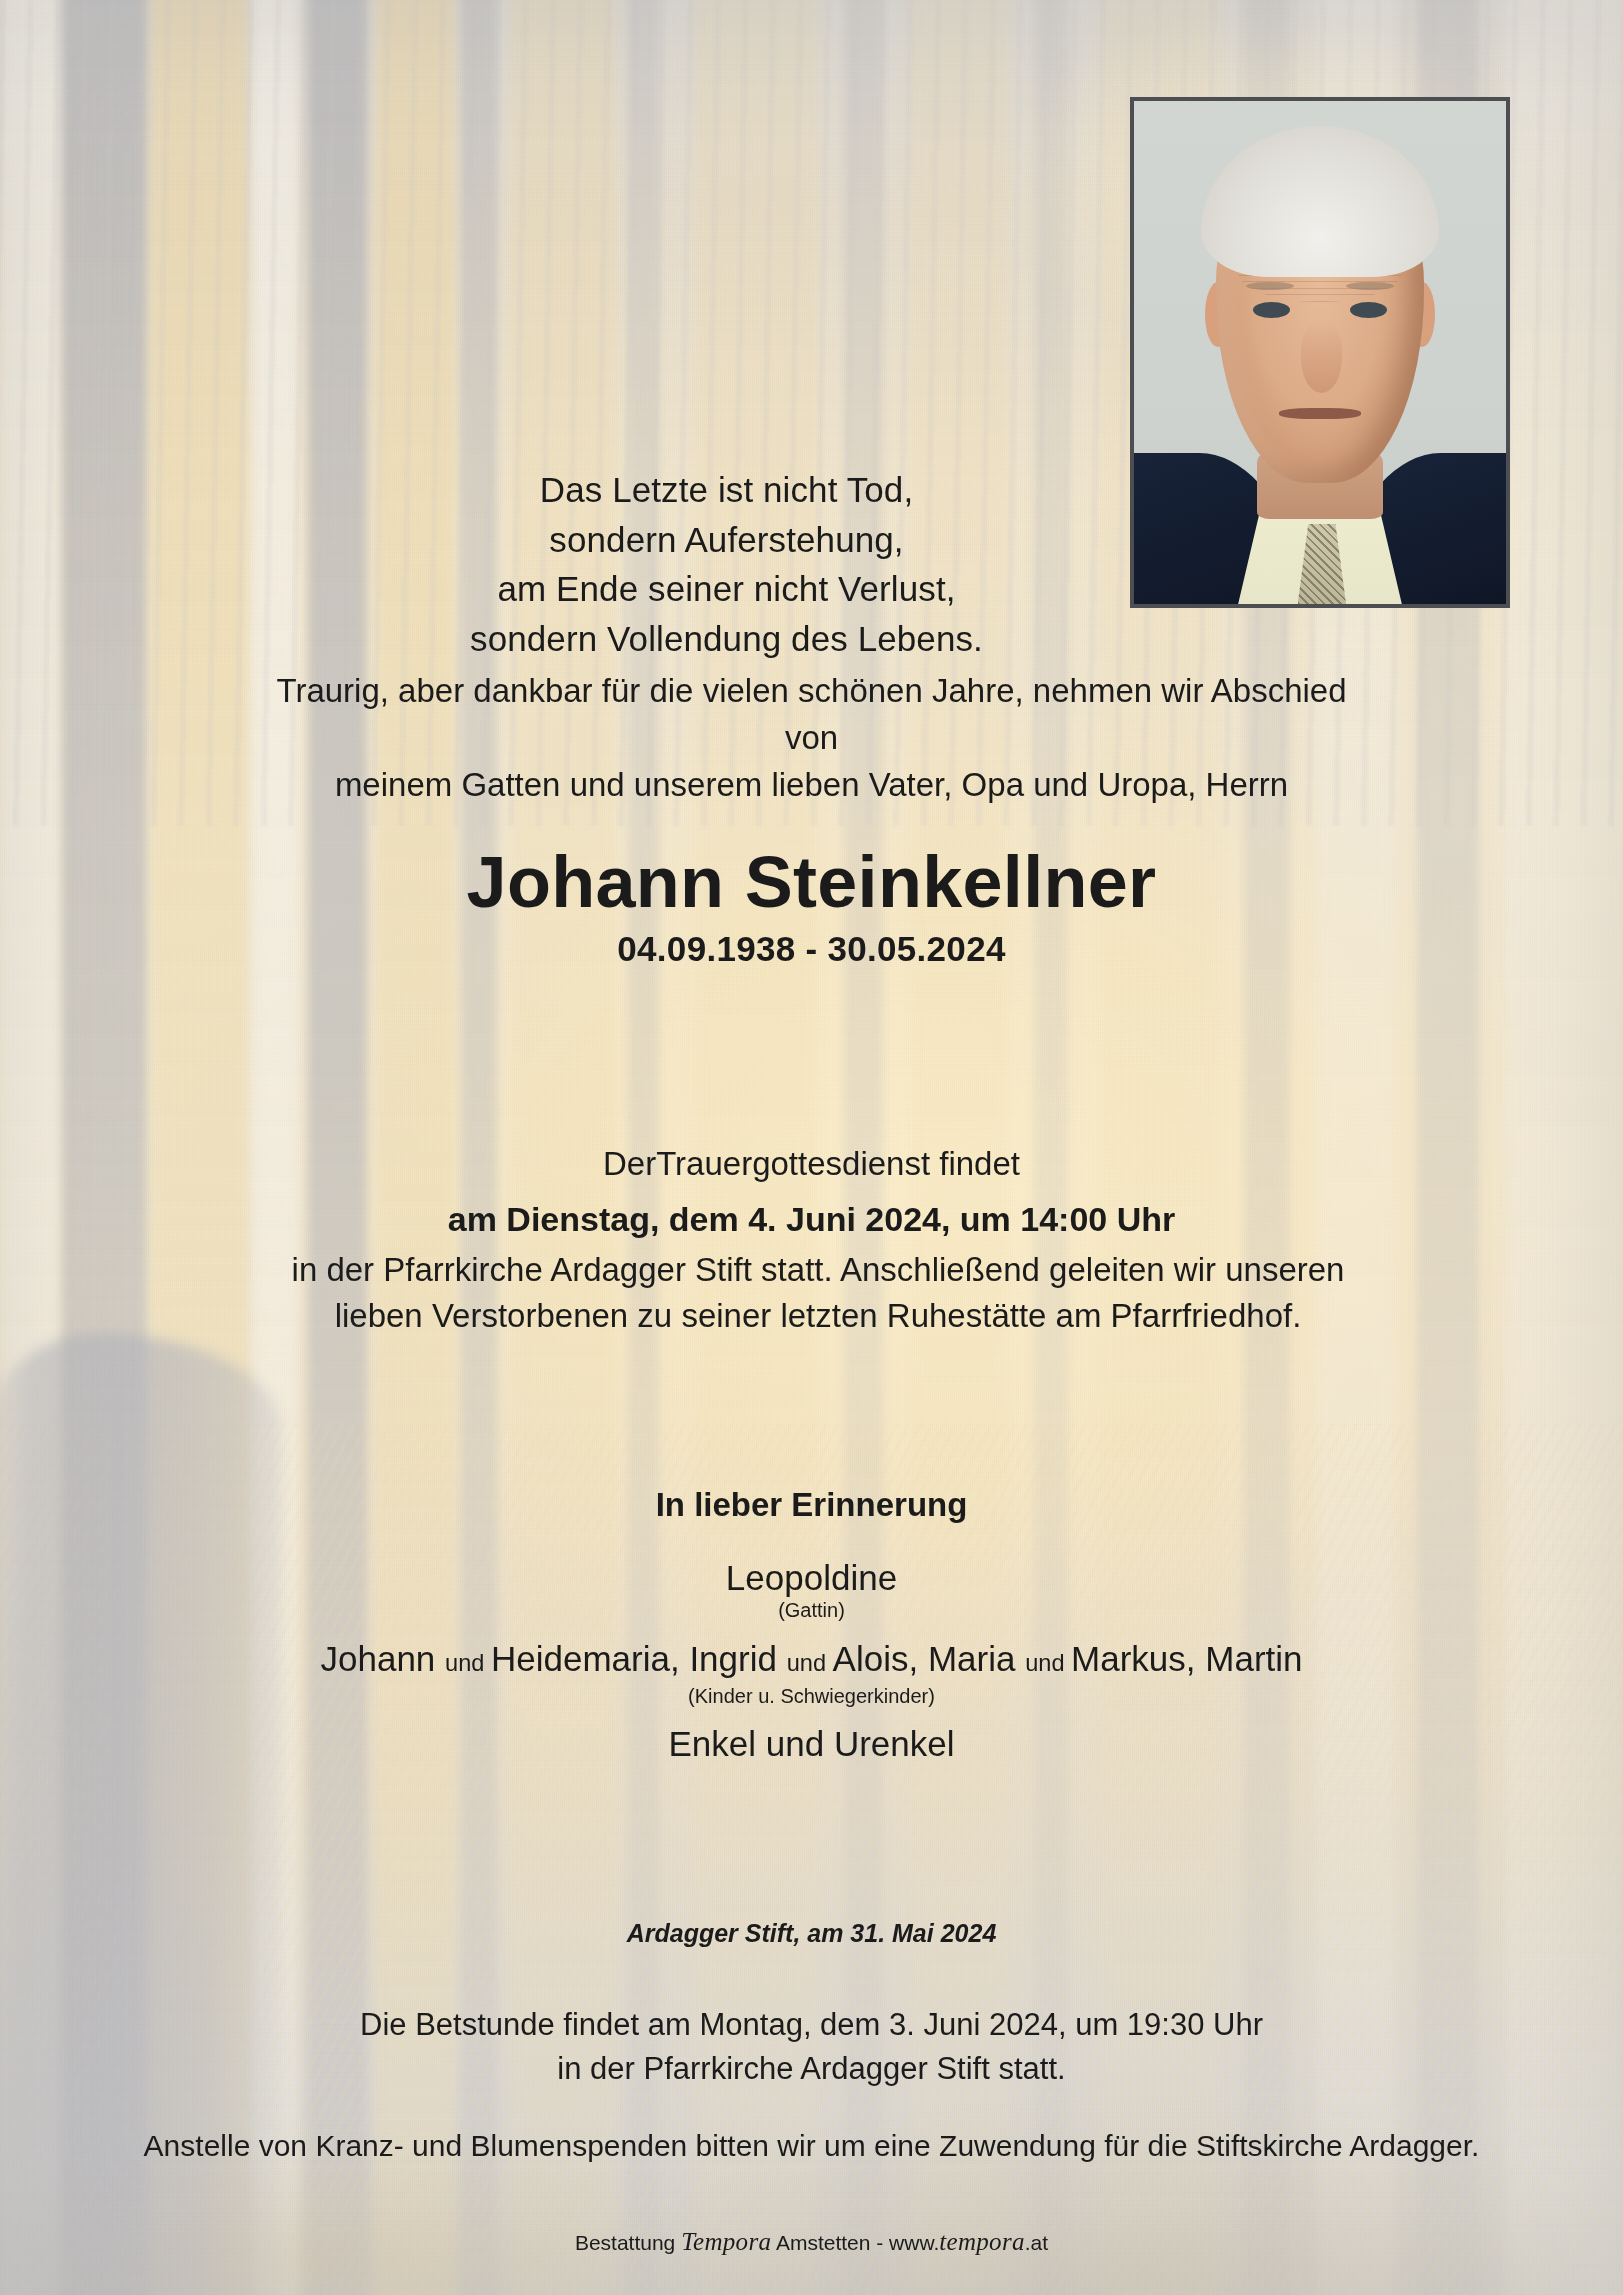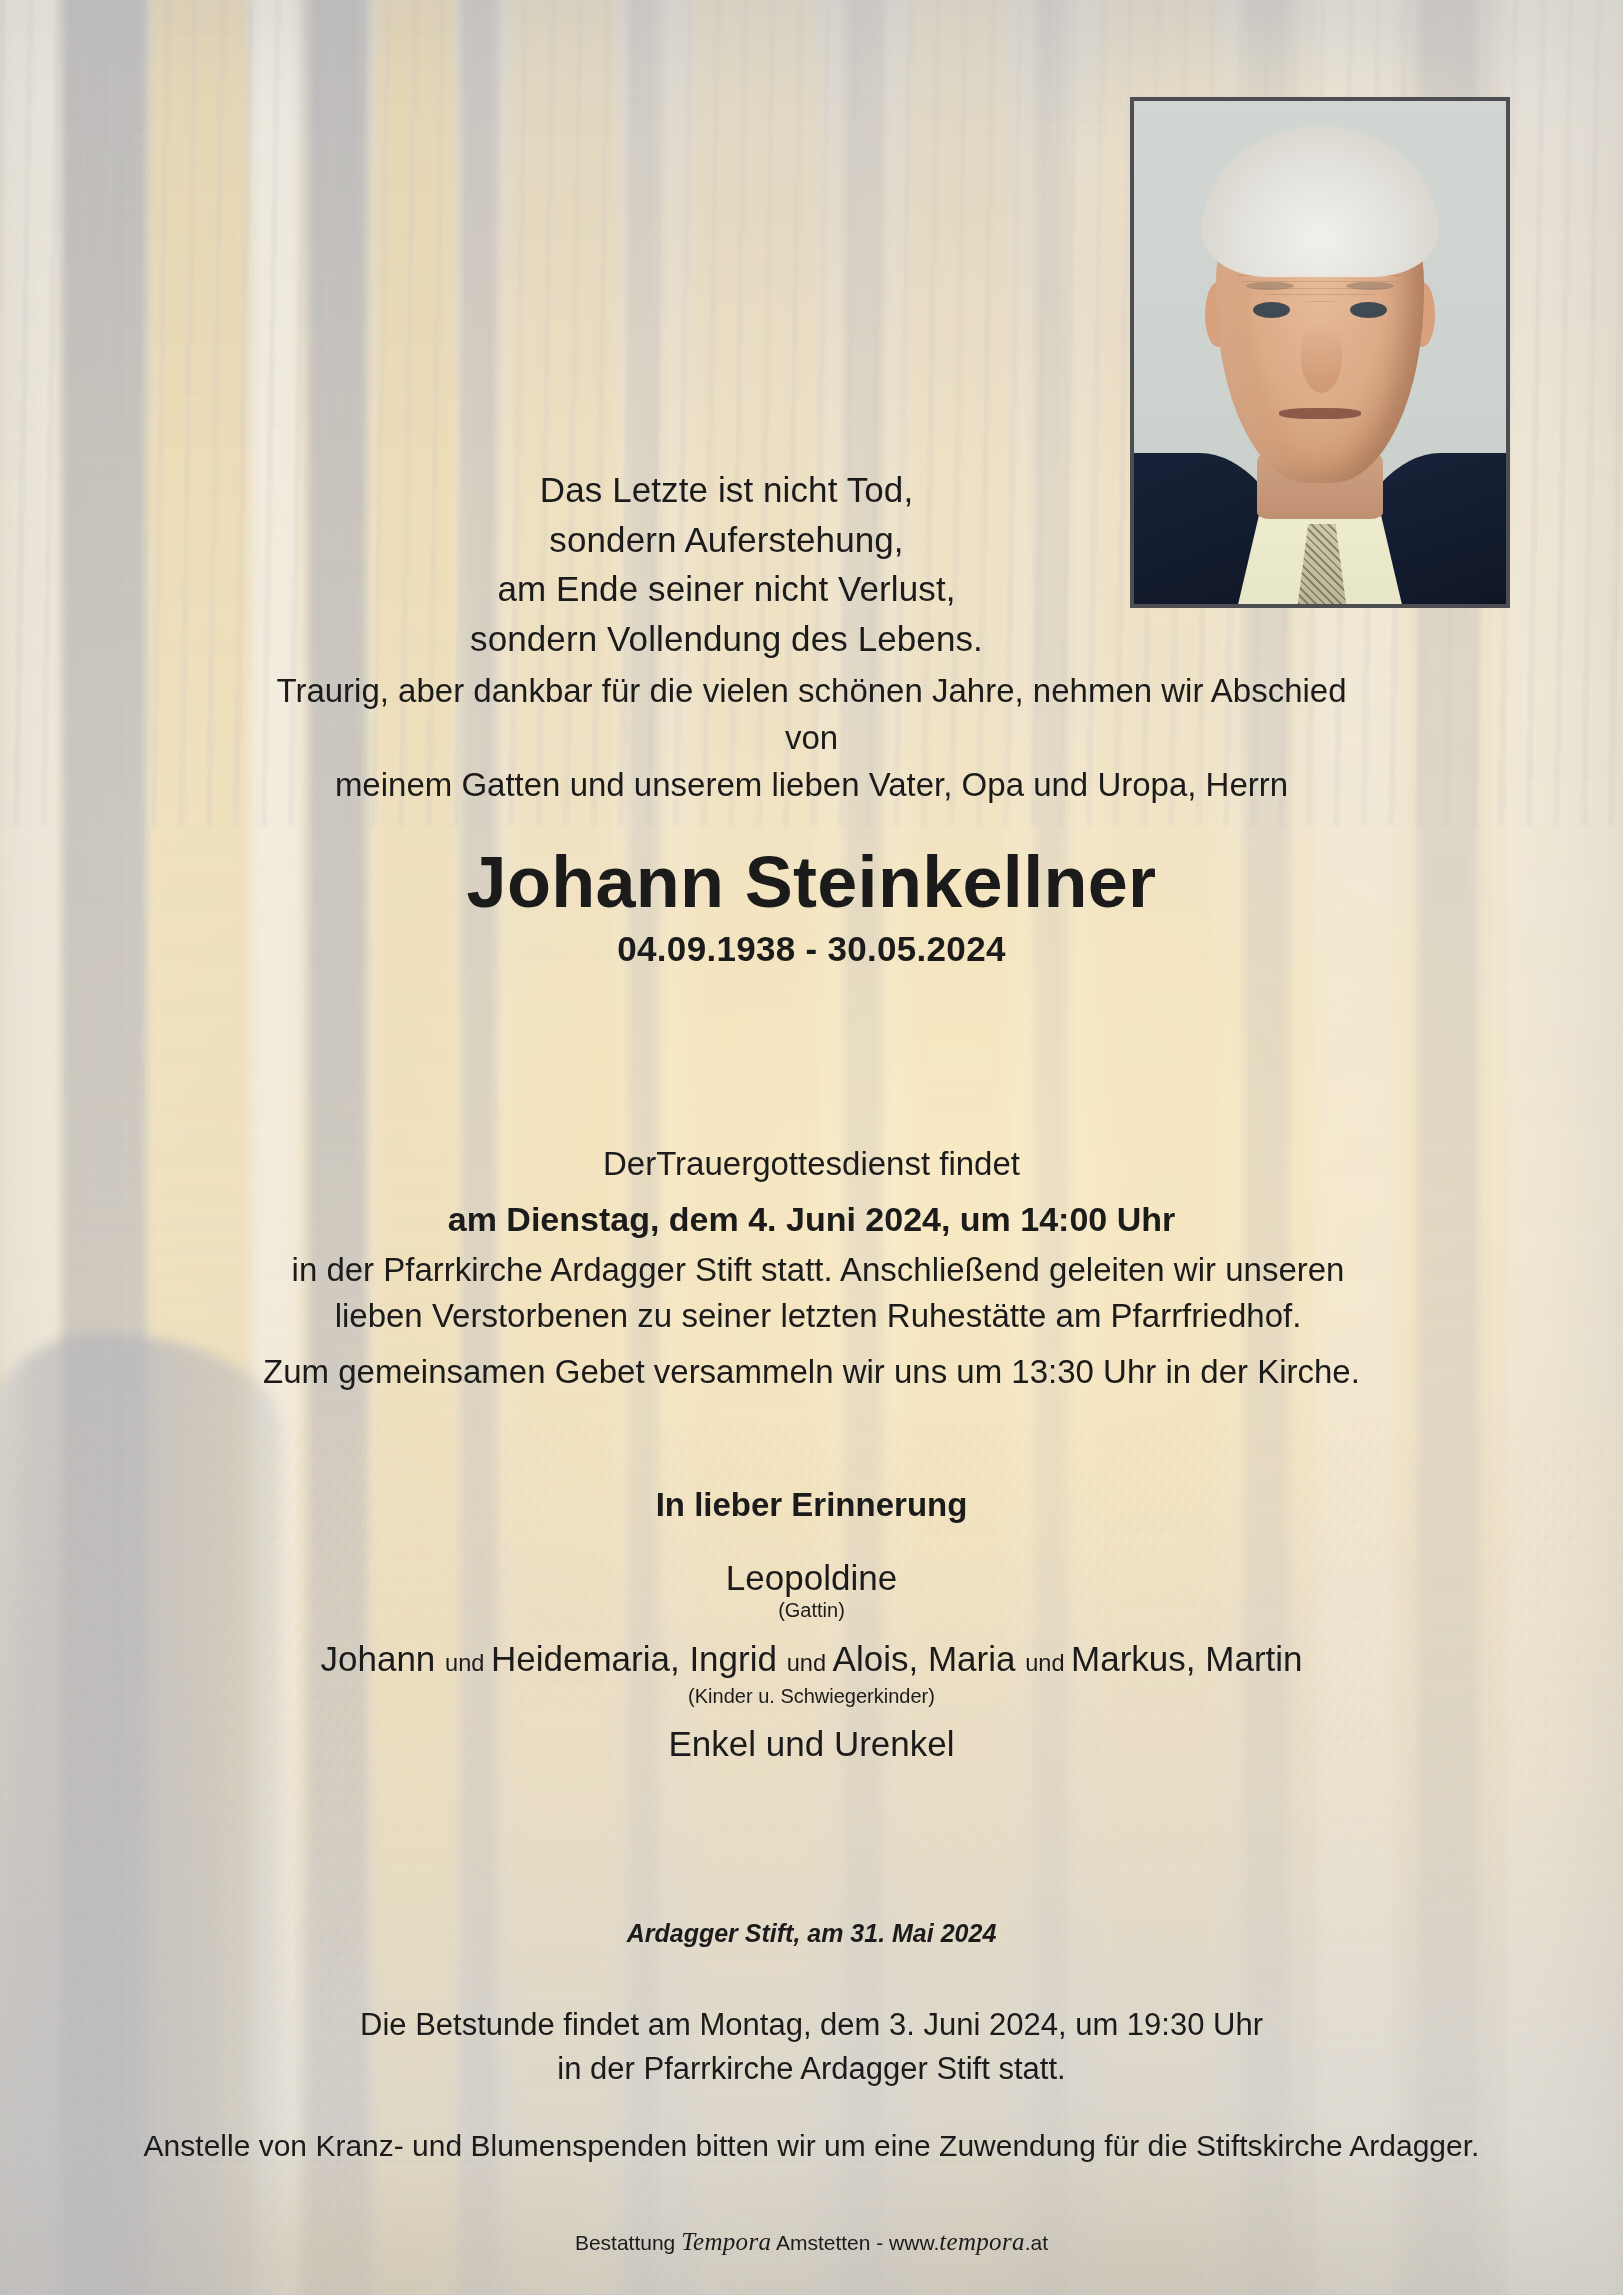--- a/index.html
+++ b/index.html
@@ -374,21 +374,20 @@
     <div class="tx name">Johann Steinkellner</div>
     <div class="tx dates">04.09.1938  -  30.05.2024</div>
 
 
     <div class="tx svc-1">DerTrauergottesdienst findet</div>
     <div class="tx svc-2">am Dienstag, dem 4. Juni 2024, um 14:00 Uhr</div>
     <div class="tx svc-3">
       <div>in der Pfarrkirche Ardagger Stift statt. Anschließend geleiten wir unseren</div>
       <div>lieben Verstorbenen zu seiner letzten Ruhestätte am Pfarrfriedhof.</div>
     </div>
-    <div class="tx svc-4">Zum gemeinsamen Gebet versammeln wir uns um 13:30 Uhr in der Kirche.</div>
 
     <div class="tx remember">In lieber Erinnerung</div>
     <div class="tx widow">Leopoldine</div>
     <div class="tx widow-role">(Gattin)</div>
 
     <div class="tx children">
       <span id="children-slot"><span>Johann </span><span class="small">und </span><span>Heidemaria, Ingrid </span><span class="small">und </span><span>Alois, Maria </span><span class="small">und </span><span>Markus, Martin</span></span>
     </div>
     <div class="tx children-role">(Kinder u. Schwiegerkinder)</div>
     <div class="tx grandchildren">Enkel und Urenkel</div>

